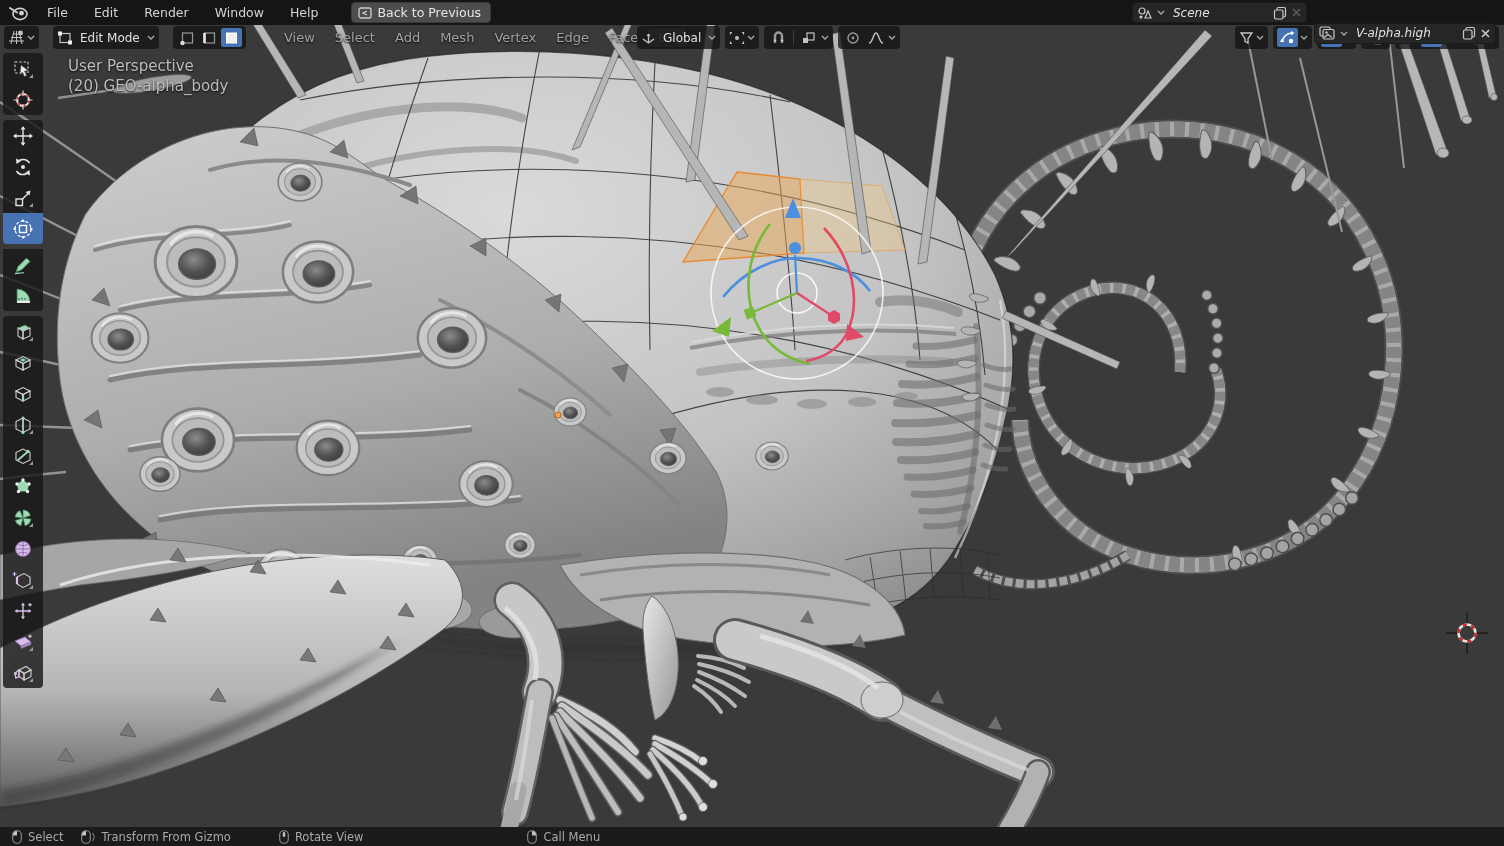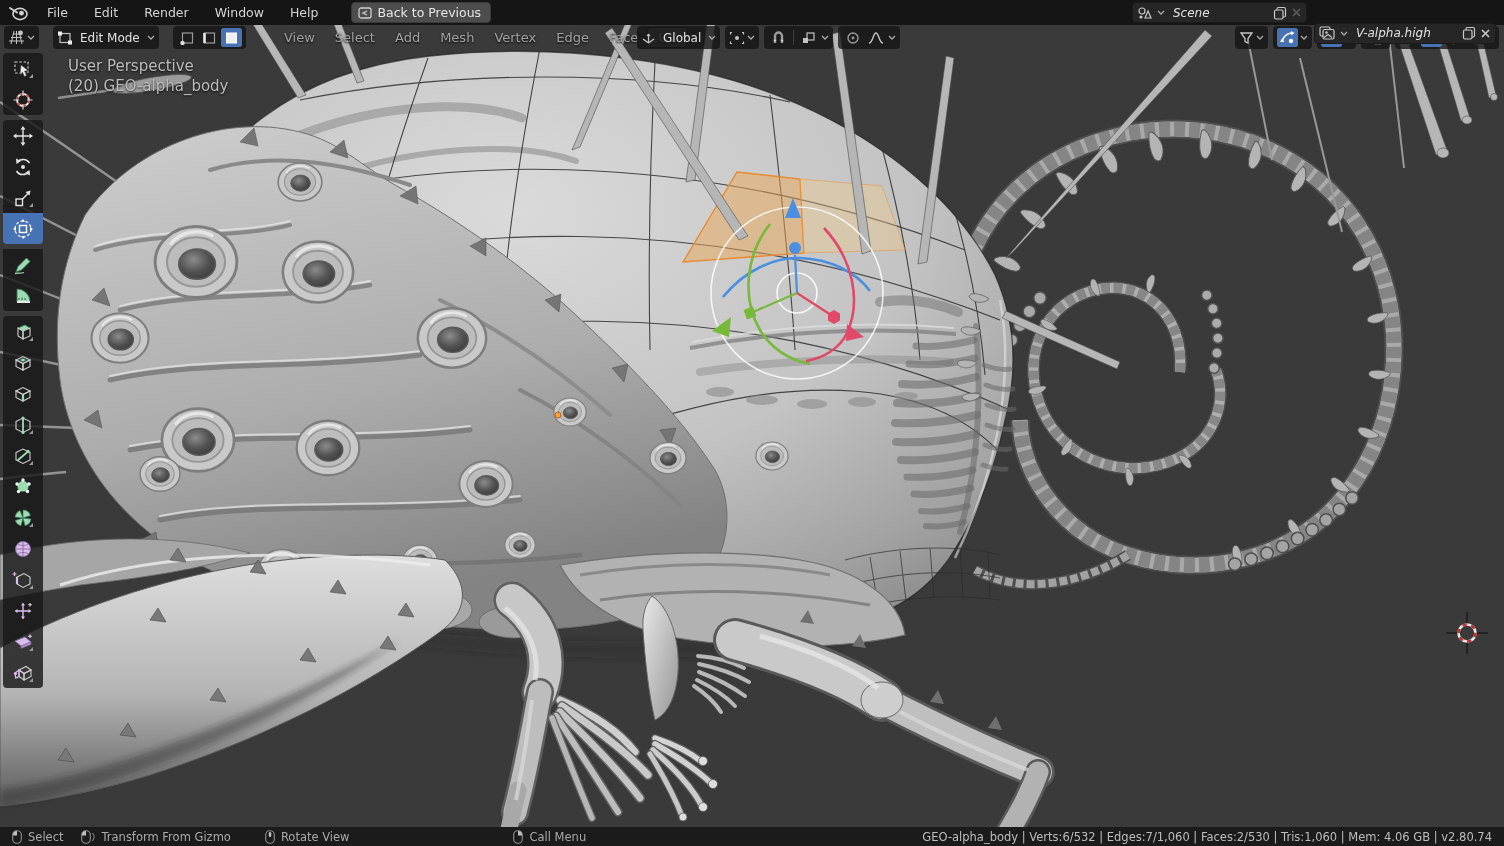--- a/index.html
+++ b/index.html
@@ -49,21 +49,21 @@
 
   
   #scene{left:0;top:25px;z-index:1;}
   .vp-label{position:absolute;color:#bdbdbd;font-size:15px;text-shadow:0 1px 2px rgba(0,0,0,.85);z-index:5;}
 
   
   #statusbar{left:0;top:827px;width:1504px;height:19px;background:#1b1b1b;display:flex;align-items:center;
              font-size:11.5px;color:#a9a9a9;z-index:40;}
   .keyitem{display:flex;align-items:center;gap:6px;margin-left:14px;}
   .keyitem:first-child{margin-left:12px;}
-  .keyitem.k1{margin-left:18px;} .keyitem.k2{margin-left:34px;} .keyitem.k3{margin-left:164px;}
+  .keyitem.k1{margin-left:18px;} .keyitem.k2{margin-left:48px;} .keyitem.k3{margin-left:164px;}
   #stats{margin-left:auto;margin-right:12px;color:#bdbdbd;}
 </style>
 </head>
 <body>
 
 <div id="app">
 
   <svg id="scene" class="abs" width="1504" height="802" viewBox="0 25 1504 802">
     <defs>
       <radialGradient id="bodyG" cx="42%" cy="28%" r="85%">
@@ -937,16 +937,15 @@
         </svg>
       <span>Rotate View</span>
     </div>
     <div class="keyitem k3">
       <svg width="10" height="14" viewBox="0 0 10 14">
           <rect x="0.7" y="0.7" width="8.6" height="12.6" rx="4" fill="none" stroke="#8e8e8e" stroke-width="1.1"></rect>
           <path d="M9,5.5 L5,5.5 L5,1 A4,4 0 0 1 9,5 Z" fill="#c2c2c2"></path>
         </svg>
       <span>Call Menu</span>
     </div>
-    <span id="stats">GEO-alpha_body | Verts:6/532 | Edges:7/1,060 | Faces:2/530 | Tris:1,060 | Mem: 4.06 GB | v2.80.74</span>
   </div>
 
 </div>
 
 </body></html>

